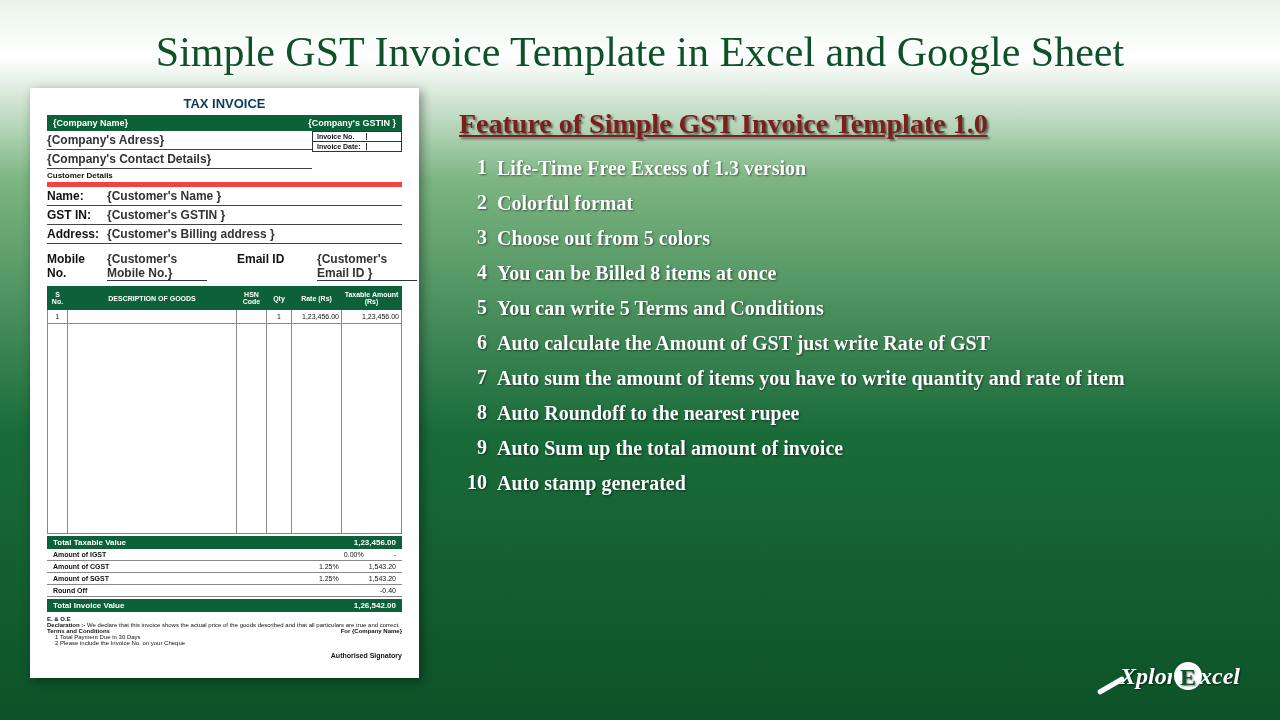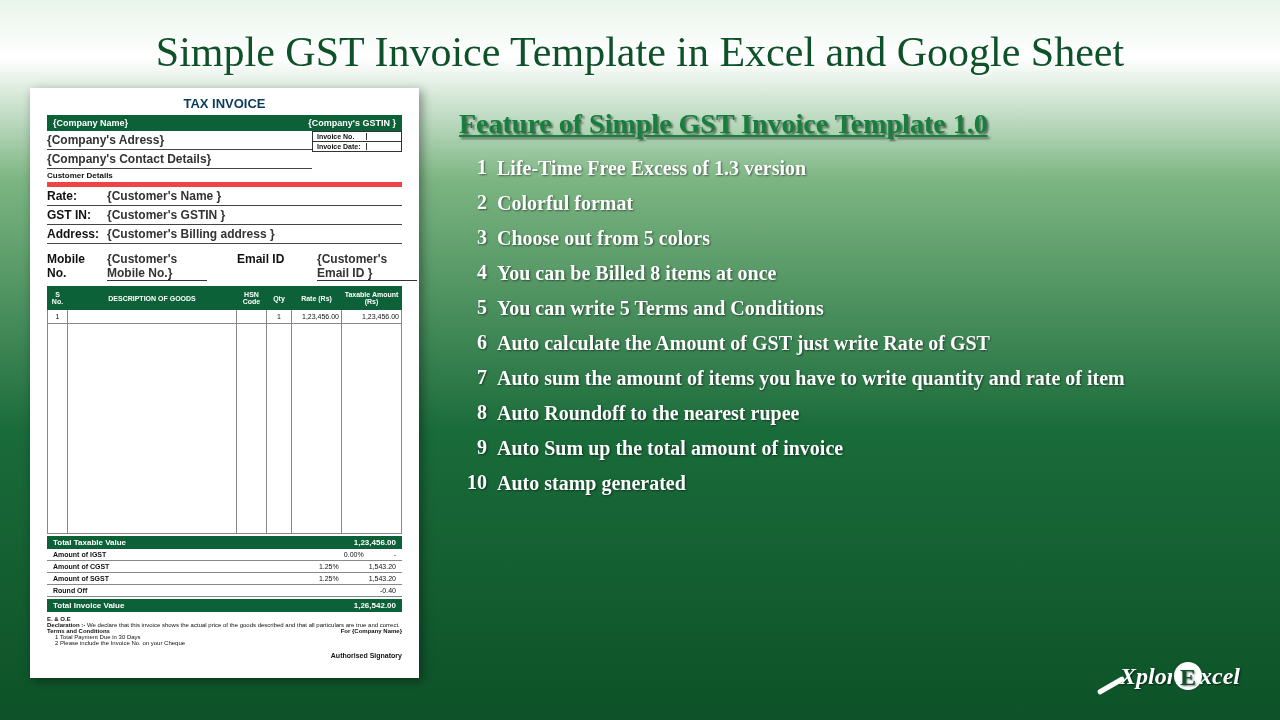--- a/index.html
+++ b/index.html
@@ -55,21 +55,21 @@
   padding-left: 40px;
   color: #fff;
 }
 .features-title {
   font-size: 28px;
   font-weight: bold;
   text-decoration: underline;
   text-shadow: 2px 2px 2px rgba(0,0,0,0.5);
   margin-bottom: 16px;
   margin-top: 20px;
-  color: #15803d;
+  color: #7f1d1d;
 }
 .feature-item {
   display: flex;
   align-items: flex-start;
   margin-bottom: 10px;
   font-size: 20px;
   font-weight: bold;
   text-shadow: 1px 1px 2px rgba(0,0,0,0.5);
 }
 .feature-num { width: 28px; text-align: right; margin-right: 10px; flex-shrink: 0; }
@@ -142,21 +142,21 @@
             <span></span>
           </div>
         <div>
             <span>Invoice Date:</span>
             <span></span>
           </div>
       </div>
     </div>
     <div class="inv-section">Customer Details</div>
     <div class="inv-row">
-        <span class="inv-label">Rate:</span>
+        <span class="inv-label">Name:</span>
         <span class="inv-placeholder">{Customer's Name }</span>
       </div>
     <div class="inv-row">
         <span class="inv-label">GST IN:</span>
         <span class="inv-placeholder">{Customer's GSTIN }</span>
       </div>
     <div class="inv-row">
         <span class="inv-label">Address:</span>
         <span class="inv-placeholder">{Customer's Billing address }</span>
       </div>

